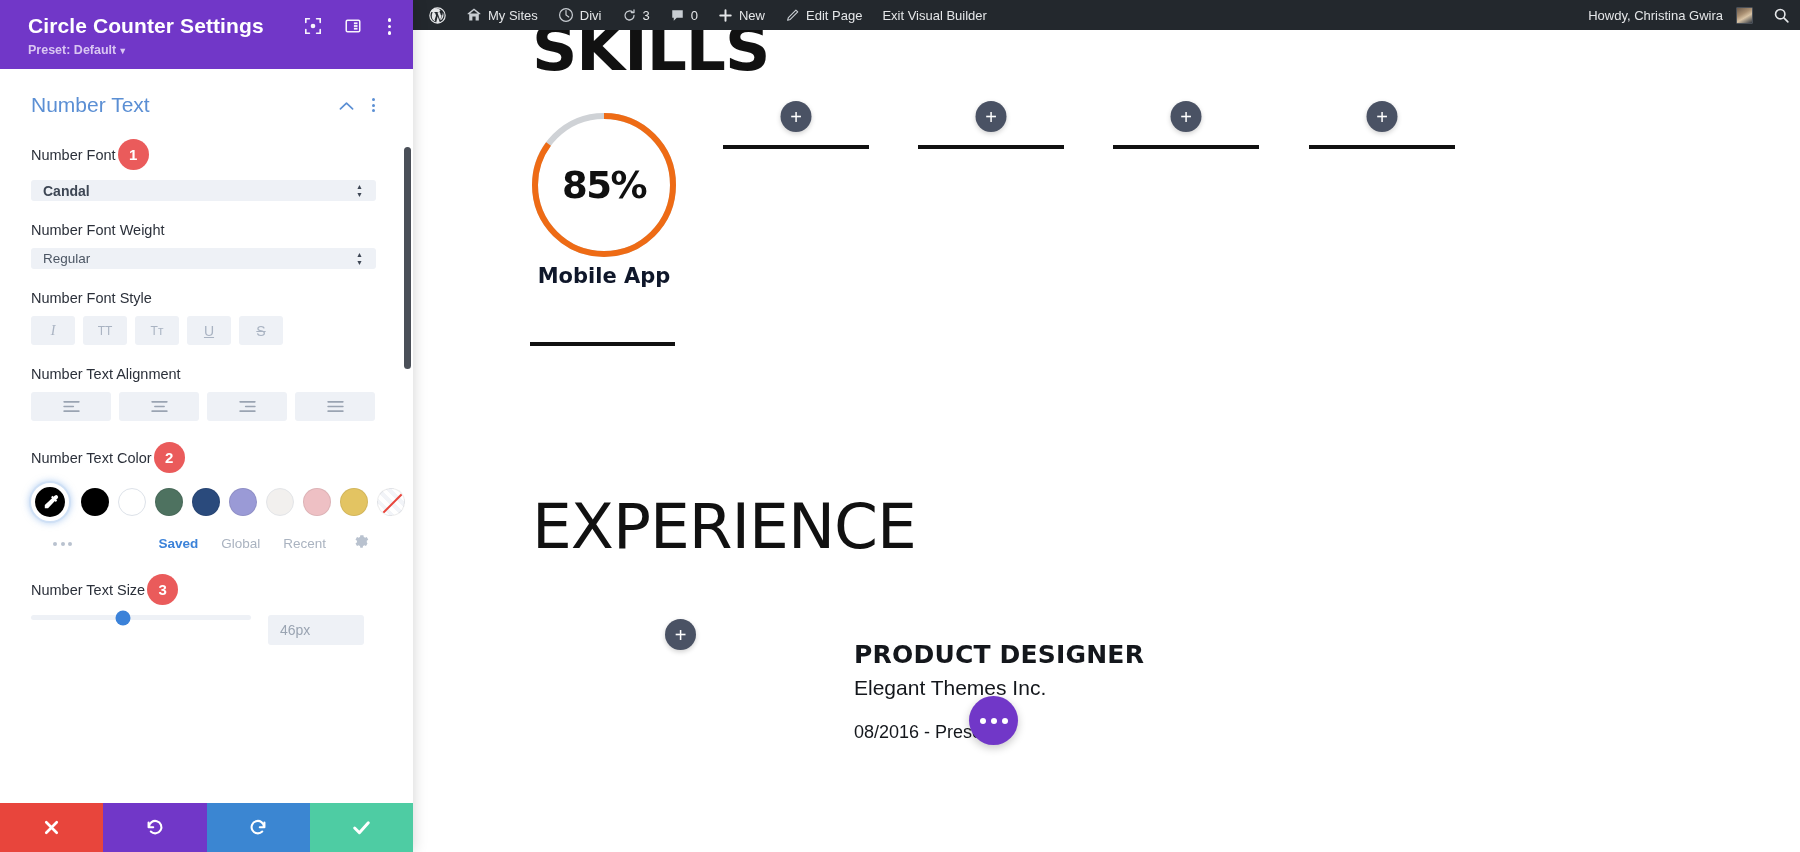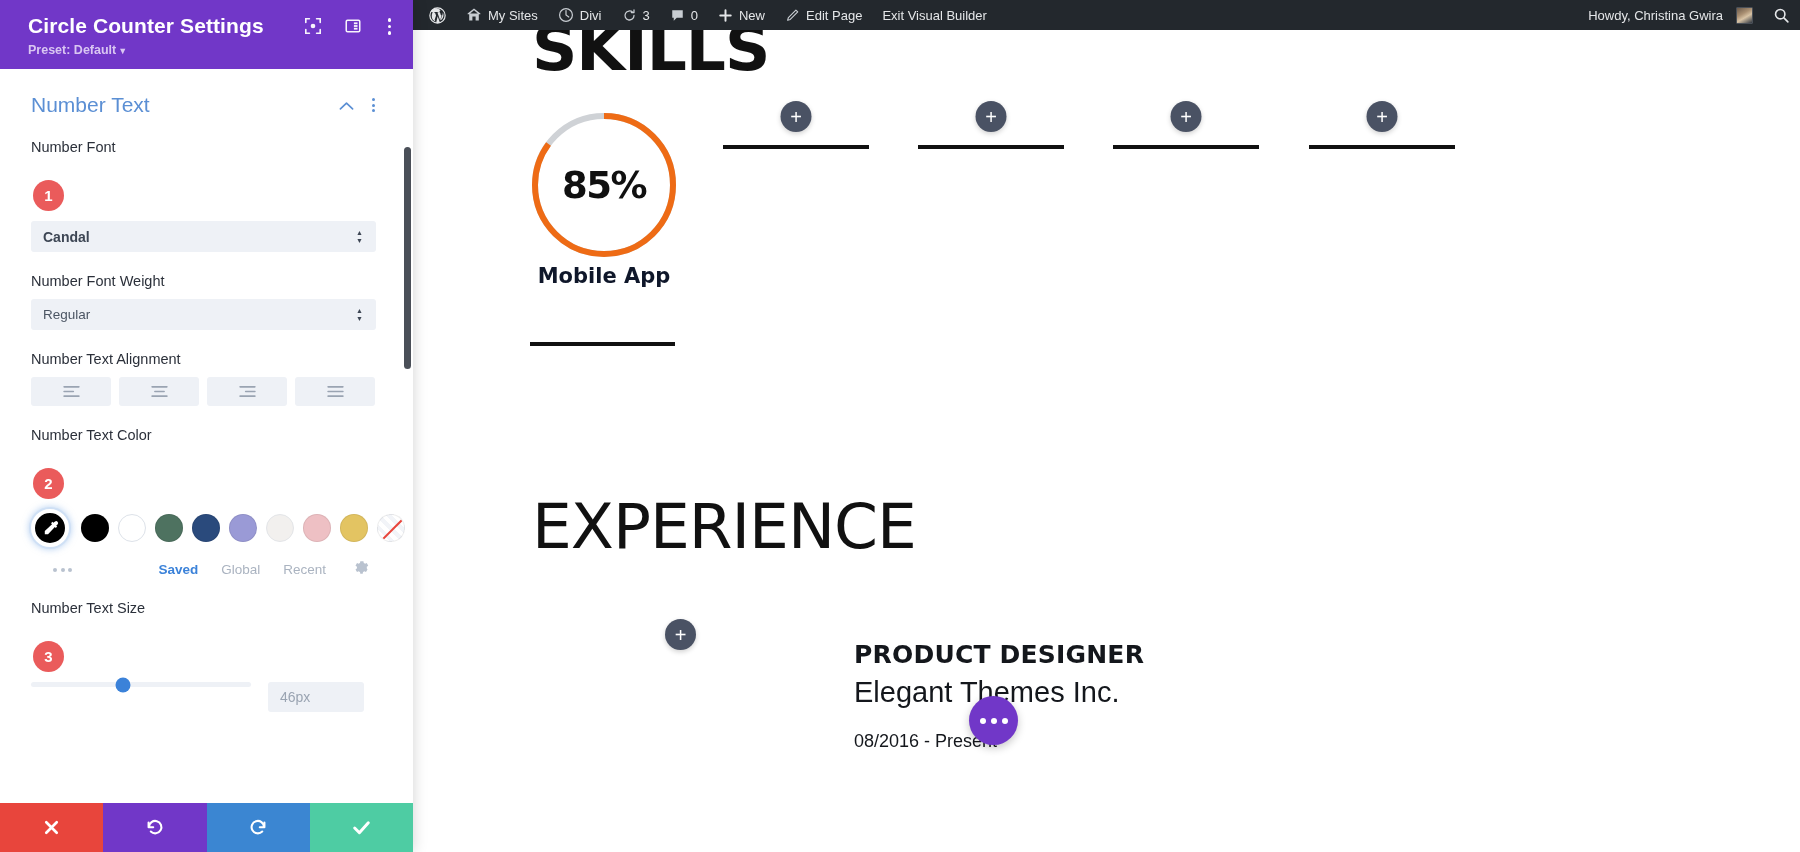--- a/index.html
+++ b/index.html
@@ -63,33 +63,33 @@
   }
   .section-title { color:#5b8fd4; font-size:21px; font-weight:normal; }
   .section-head-right { display:flex; align-items:center; gap:18px; }
   .chev { color:#5b8fd4; font-size:15px; cursor:pointer; line-height:1; }
   .kebab-dark { display:flex; flex-direction:column; gap:2.5px; align-items:center; cursor:pointer; }
   .kebab-dark i { width:3px; height:3px; background:#5b8fd4; border-radius:50%; display:block; }
 
   .field { margin-bottom:21px; position:relative; }
   .field-label {
     font-size:14.5px; color:#2b303a; margin-bottom:10px;
-    display:flex; align-items:flex-start; gap:25px;flex-direction:column;
+    display:flex; align-items:center; gap:0;
   }
   .badge {
     width:31px; height:31px; border-radius:50%;
     background:#ea5b5b; color:#fff;
     font-size:15px; font-weight:bold;
     display:inline-flex; align-items:center; justify-content:center;
     margin-left:2px; flex:none;
   }
 
   .select-wrap { position:relative; }
   select.divi-select, .divi-select-fake {
-    width:345px; height:31px;
+    width:345px; height:21px;
     background:#eef1f6; border:none; border-radius:3px;
     padding:0 28px 0 12px; font-size:13.5px; color:#4b5563;
     appearance:none; -webkit-appearance:none;
     font-family:"Liberation Sans", sans-serif;
     display:flex; align-items:center; cursor:pointer;
   }
   .divi-select-fake.bold { font-weight:bold; color:#3d4654; font-size:14px; }
   .sel-arrows {
     position:absolute; right:14px; top:50%; transform:translateY(-50%);
     display:flex; flex-direction:column; gap:2px; pointer-events:none;
@@ -245,21 +245,21 @@
     position:absolute; left:119px; top:460px;
     font-size:63px; font-weight:normal; letter-spacing:-1px; color:#111;
     font-family:"DejaVu Sans", sans-serif;
   }
   .exp-plus { position:absolute; left:252px; top:589px; }
   .exp-text { position:absolute; left:441px; top:610px; }
   .exp-role {
     font-size:25px; font-weight:bold; color:#14171c; letter-spacing:.2px;
     font-family:"DejaVu Sans", sans-serif;
   }
-  .exp-company { font-size:29px; color:#14171c; margin-top:7px; font-weight:normal; }
+  .exp-company { font-size:21px; color:#14171c; margin-top:7px; font-weight:normal; }
   .exp-dates { font-size:18px; color:#14171c; margin-top:22px; }
 
   .fab {
     position:absolute; left:556px; top:666px;
     width:49px; height:49px; border-radius:50%;
     background:#7137c8; display:flex; align-items:center; justify-content:center;
     gap:5px; cursor:pointer; box-shadow:0 3px 9px rgba(0,0,0,.22); z-index:15;
   }
   .fab i { width:6px; height:6px; background:#fff; border-radius:50%; display:block; }
 </style>
@@ -467,20 +467,32 @@
           </div>
           <div class="select-wrap">
             <div class="divi-select-fake">Regular</div>
             <span class="sel-arrows">
                 <span>▲</span>
                 <span>▼</span>
               </span>
           </div>
         </div>
 
+        <div class="field">
+          <div class="field-label">
+            <span>Number Font Style</span>
+          </div>
+          <div class="btn-group">
+            <div class="style-btn italic">I</div>
+            <div class="style-btn tt">TT</div>
+            <div class="style-btn ttsmall">Tᴛ</div>
+            <div class="style-btn ul">U</div>
+            <div class="style-btn st">S</div>
+          </div>
+        </div>
 
         <div class="field">
           <div class="field-label">
             <span>Number Text Alignment</span>
           </div>
           <div class="align-group">
             <div class="align-btn">
               <svg width="19" height="13" viewBox="0 0 20 14">
                   <path d="M2 2h16M2 7h10M2 12h16" stroke="#9aa4b2" stroke-width="1.7" stroke-linecap="round"></path>
                 </svg>

